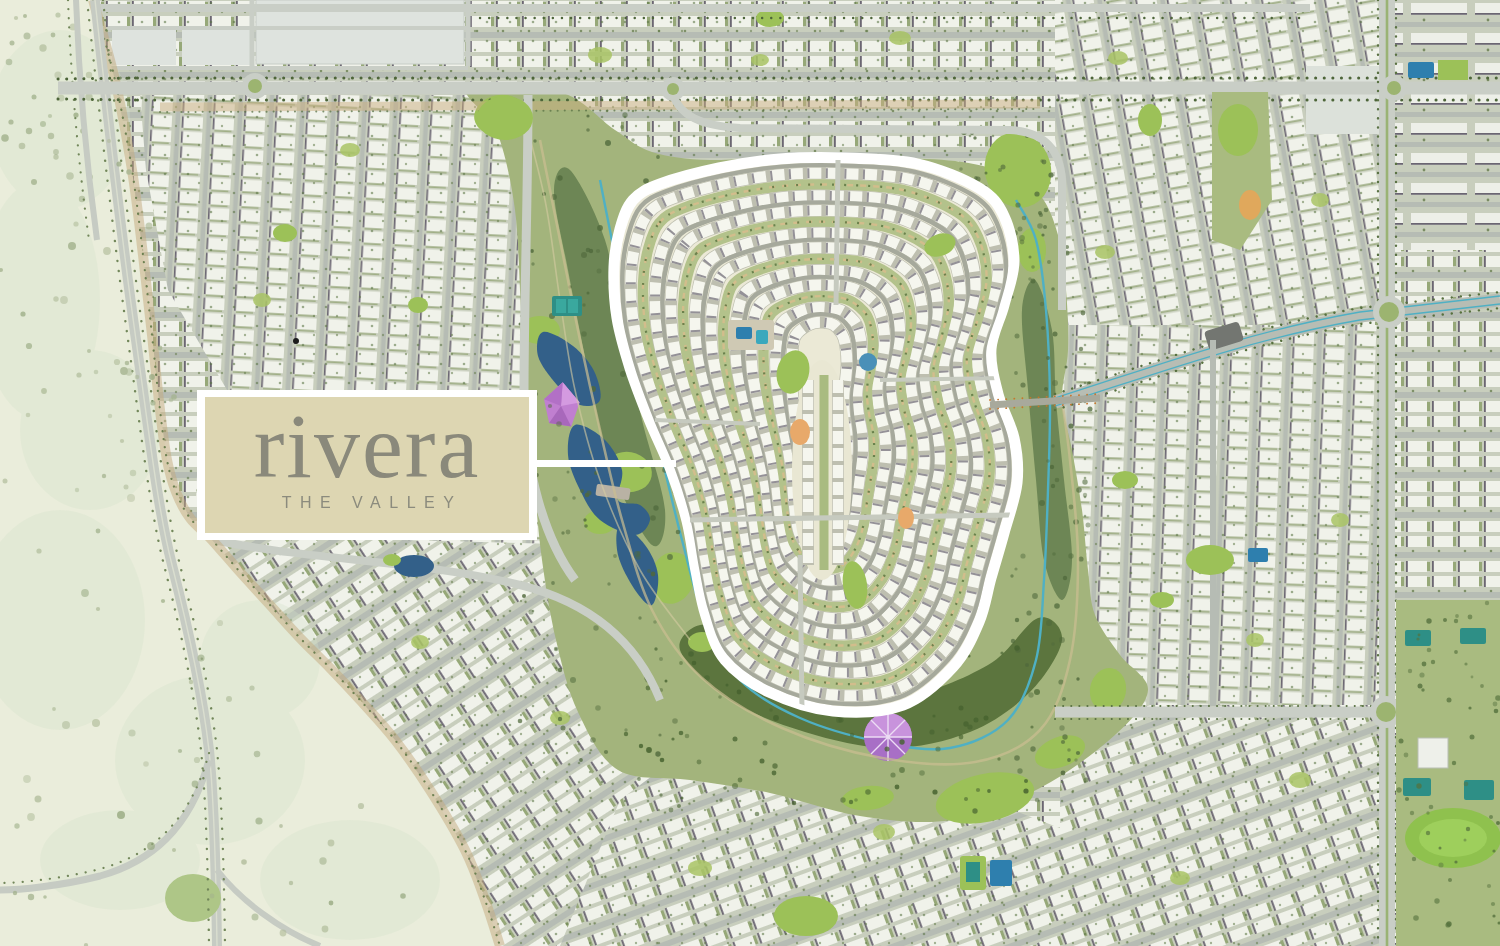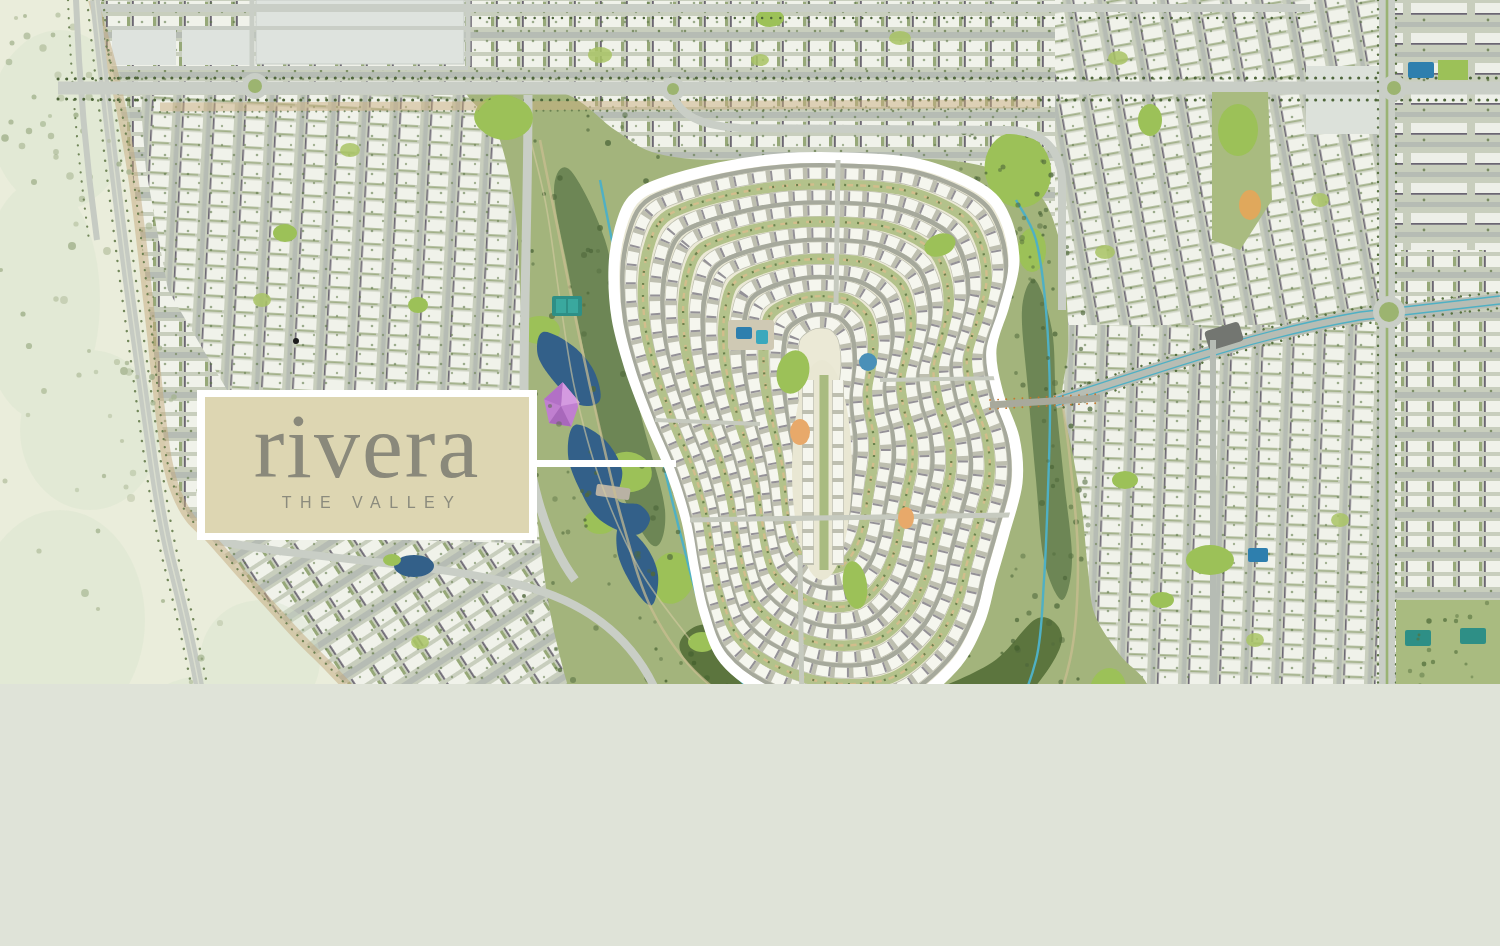--- a/index.html
+++ b/index.html
@@ -1,14 +1,14 @@
 <!DOCTYPE html>
 <html><head><meta charset="utf-8"><style>
 html,body{margin:0;padding:0;background:#dfe3d8;font-family:"Liberation Sans",sans-serif;}
-#map{position:relative;width:1500px;height:684px;overflow:hidden;text-align:right;}
+#map{position:relative;width:1500px;height:946px;overflow:hidden;text-align:right;}
 </style></head><body>
 <div id="map">
 <svg width="1500" height="946" viewBox="0 0 1500 946" xmlns="http://www.w3.org/2000/svg">
 <defs>
 <pattern id="h0" width="26" height="40" patternUnits="userSpaceOnUse" patternTransform="rotate(0)">
           <rect width="26" height="40" fill="#c8cebd"></rect>
           <rect x="2" y="1" width="21" height="11" fill="#f0f2ea"></rect>
           <rect x="2" y="1" width="1.8" height="11" fill="#6b6672"></rect>
           <rect x="23" y="2" width="3" height="9" fill="#96a878"></rect>
           <rect x="2" y="16" width="21" height="11" fill="#f0f2ea"></rect>

